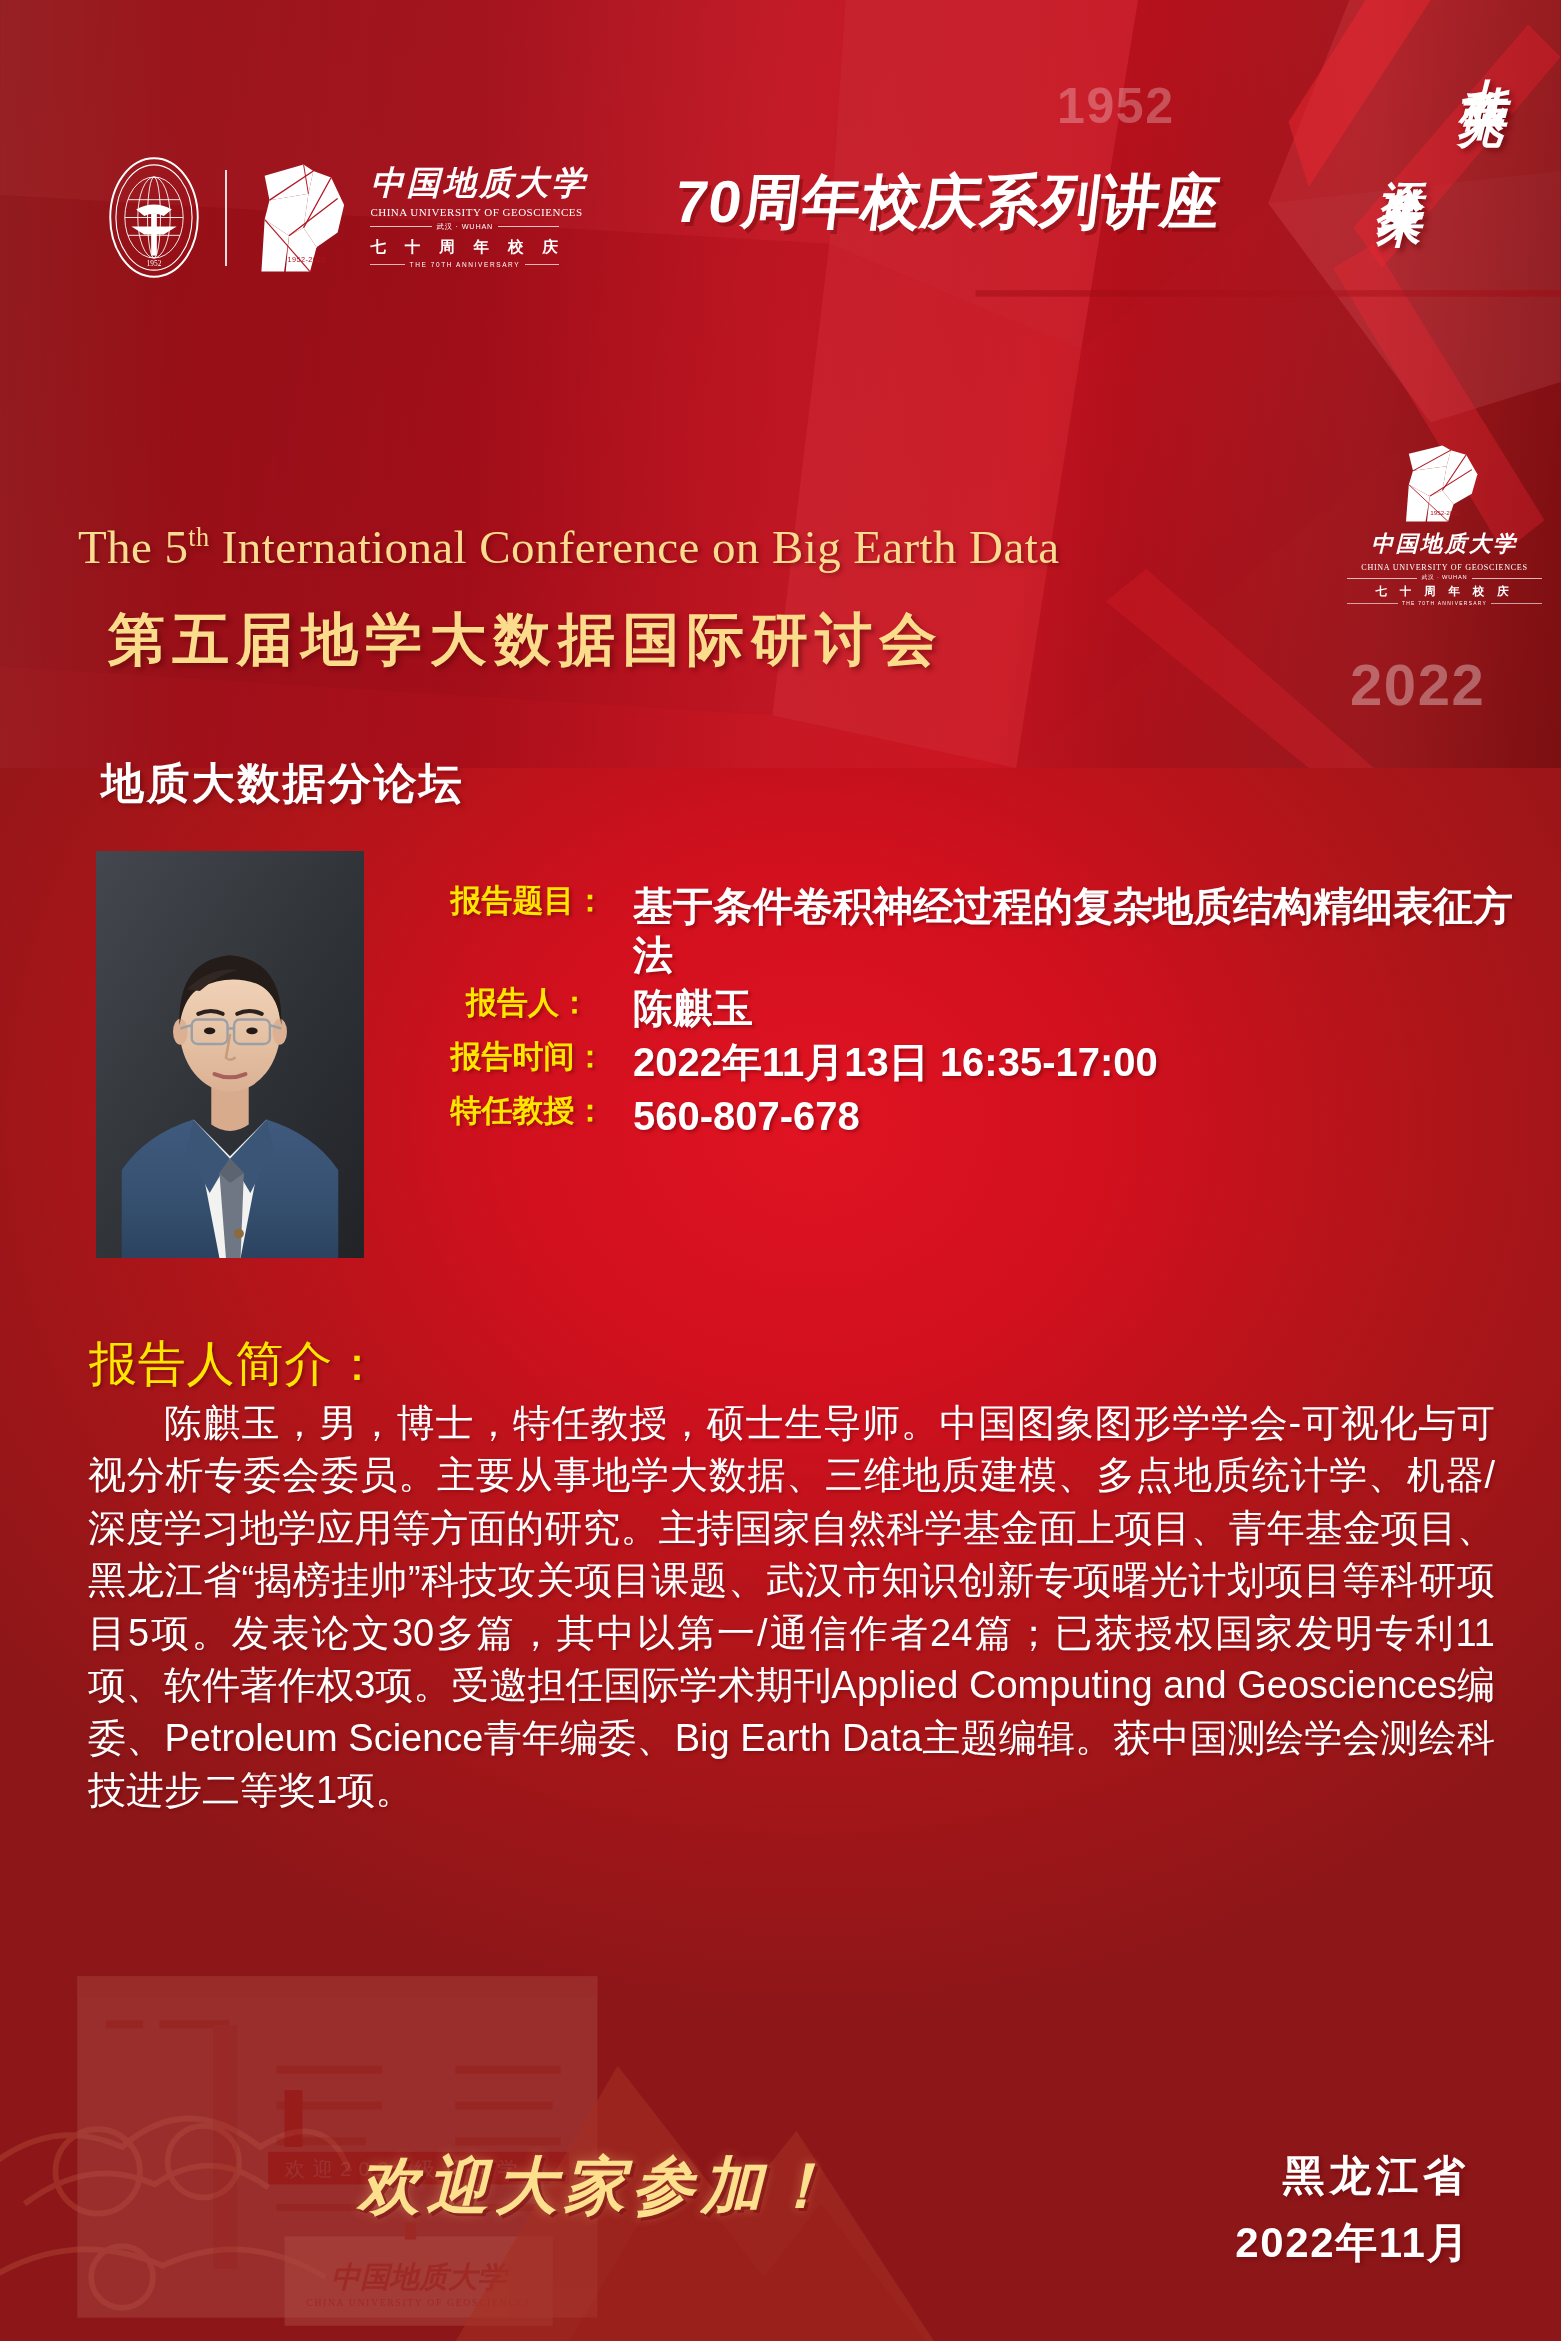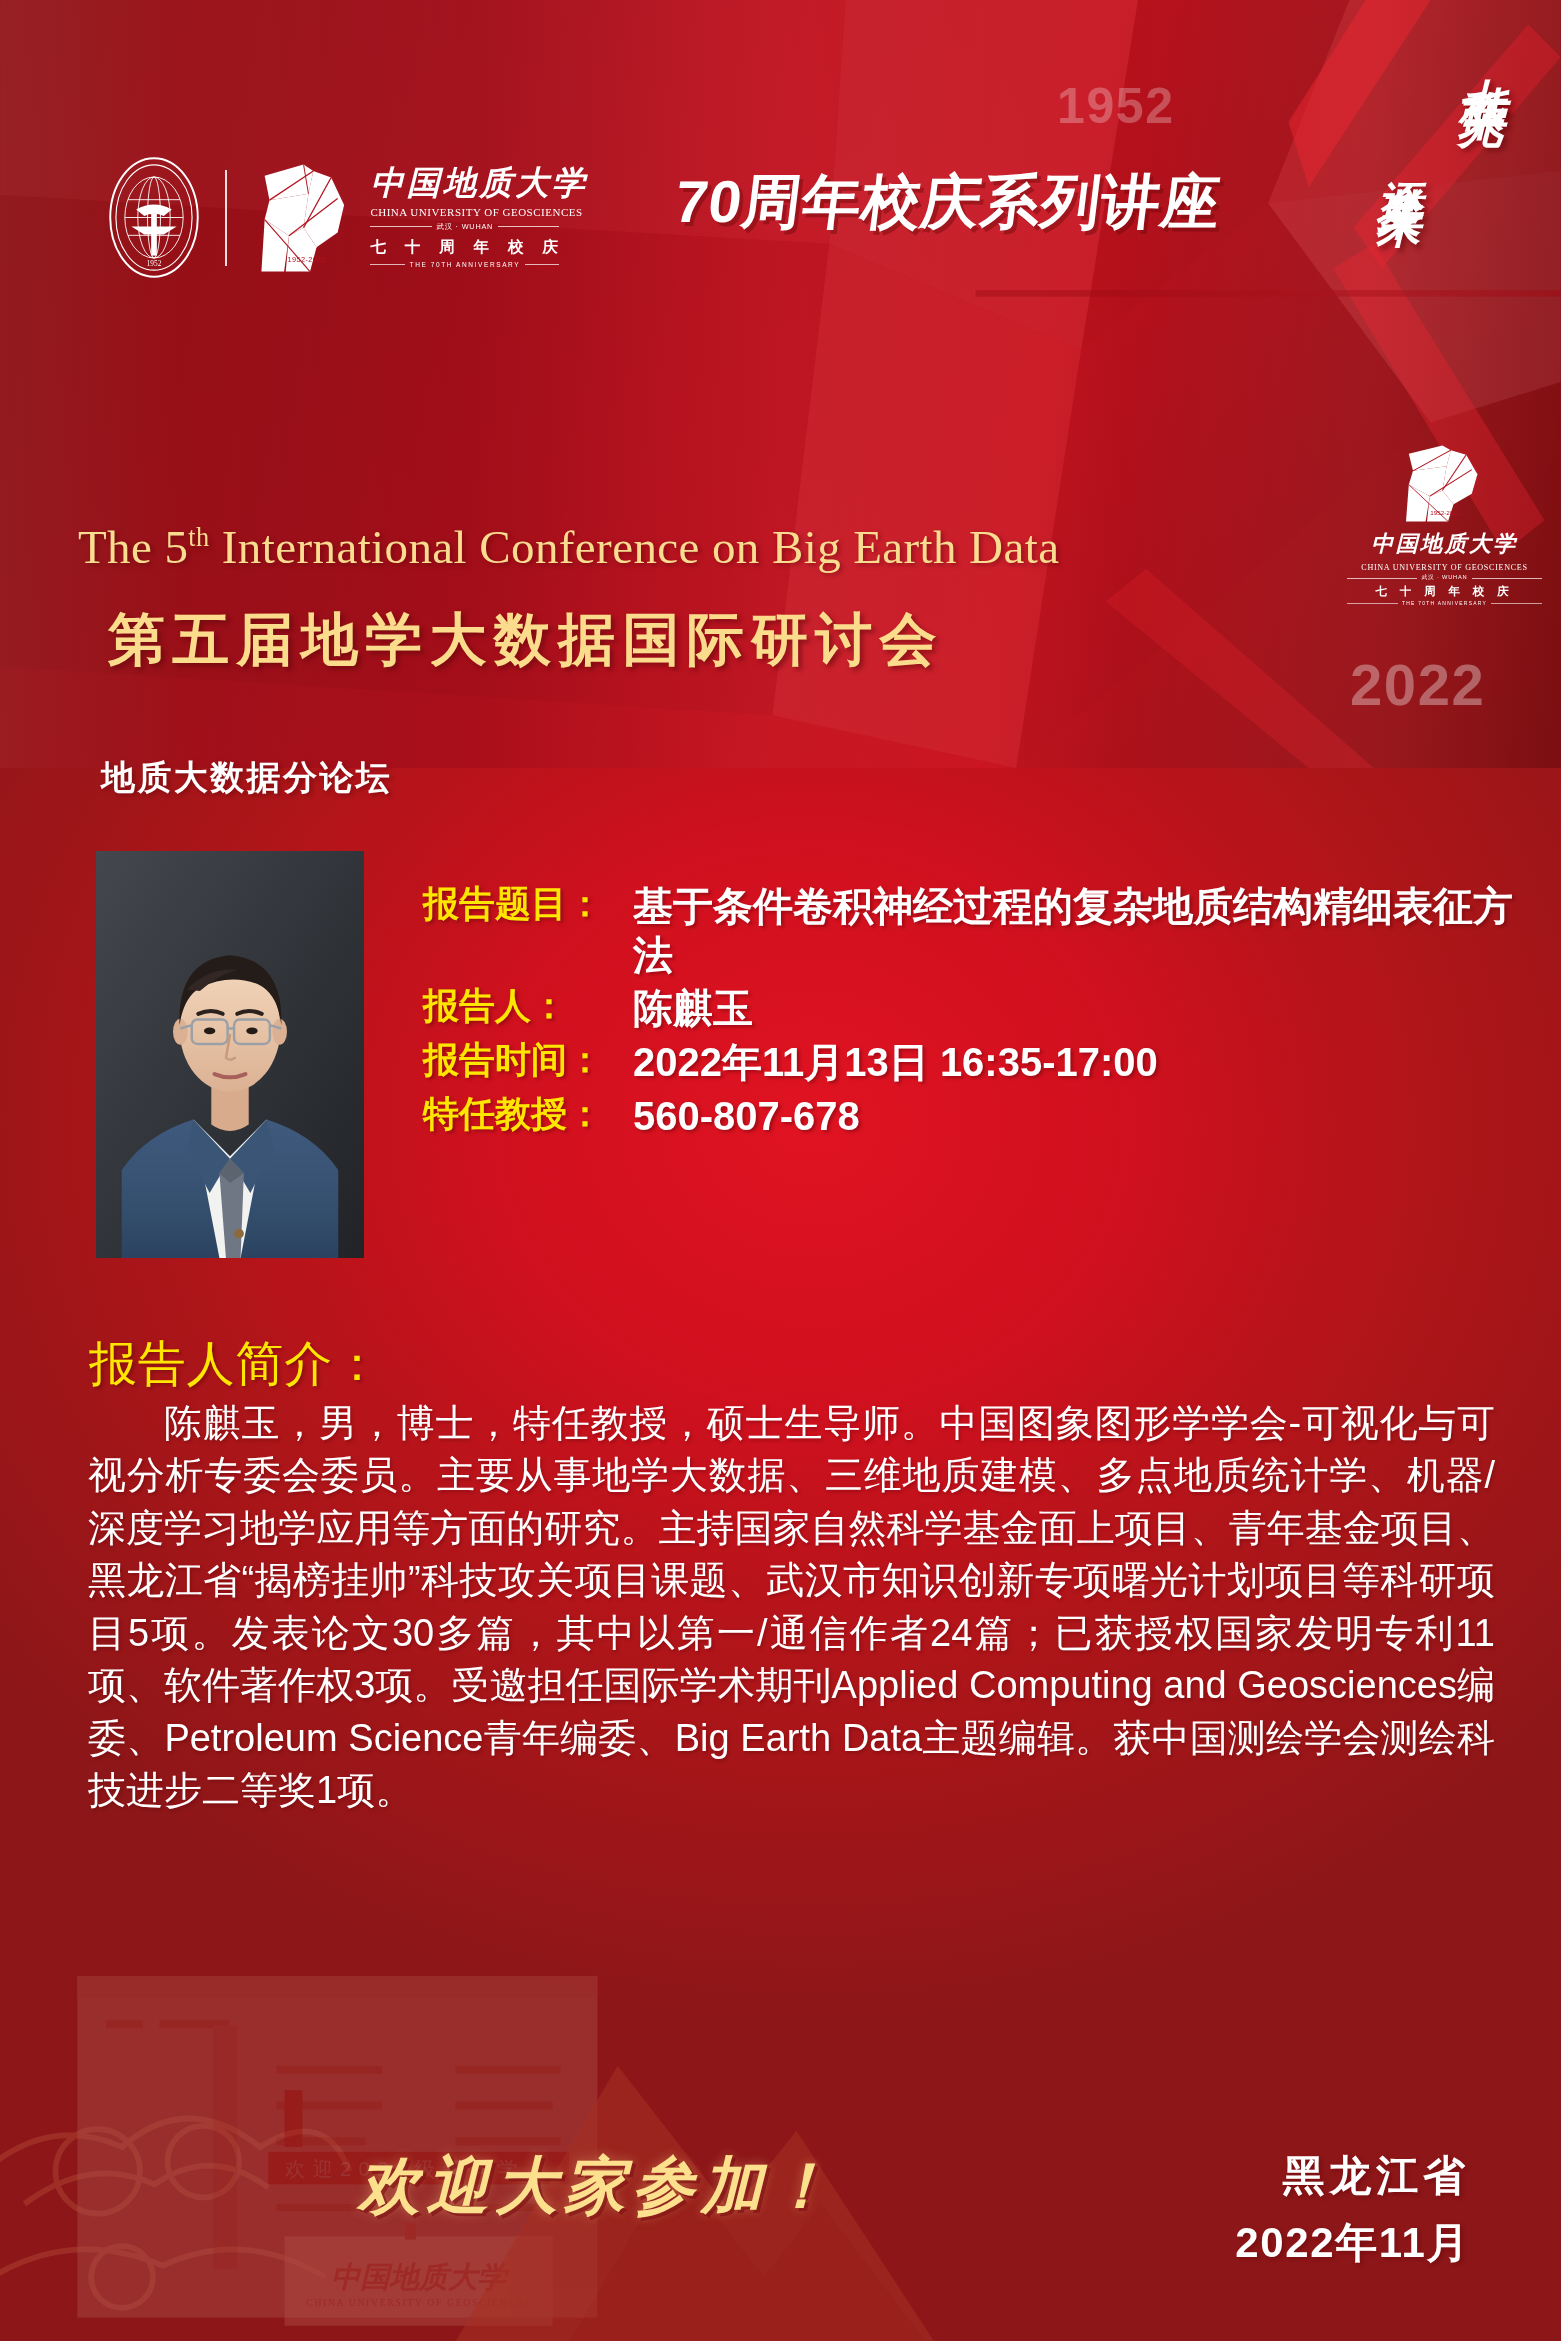--- a/index.html
+++ b/index.html
@@ -140,44 +140,45 @@
     position:absolute; left:108px; top:602px;
     color:#fbdc8c; font-size:57px; font-weight:bold;
     font-family:"Liberation Serif", serif;
     letter-spacing:7.3px; white-space:nowrap;
     text-shadow:3.3px 3.3px 4.9px rgba(90,5,9,0.55);
   }
 
   
   .subforum {
     position:absolute; left:101px; top:755px;
-    color:#ffffff; font-size:34px; font-weight:bold;
+    color:#ffffff; font-size:43px; font-weight:bold;
     letter-spacing:2.4px; white-space:nowrap;
     text-shadow:2.4px 2.4px 4.1px rgba(90,5,9,0.5);
   }
 
   
   .portrait {
     position:absolute; left:96px; top:851px;
     width:268px; height:407px;
     background:linear-gradient(160deg,#3d4045 0%,#2e3136 45%,#24262a 100%);
     overflow:hidden;
   }
   .portrait svg { display:block; width:100%; height:100%; }
 
   
   .details {
     position:absolute; left:423px; top:882px; width:1122px;
   }
   .drow { display:flex; align-items:flex-start; margin-bottom:4.9px; }
   .dlabel {
-    color:#ffe600; font-size:36px; font-weight:bold;
+    color:#ffe600; font-size:31px; font-weight:bold;
     white-space:nowrap; flex:0 0 auto; width:210px;
     letter-spacing:0px; line-height:1.22;
     text-shadow:2.4px 2.4px 3.3px rgba(90,5,9,0.45);
+    text-align:center;
   }
   .dvalue {
     color:#ffffff; font-size:40px; font-weight:bold;
     line-height:1.22; flex:1;
     text-shadow:2.4px 2.4px 3.3px rgba(90,5,9,0.45);
   }
   .dvalue.thin { font-weight:bold; letter-spacing:0px; }
 
   
   .bio-head {

